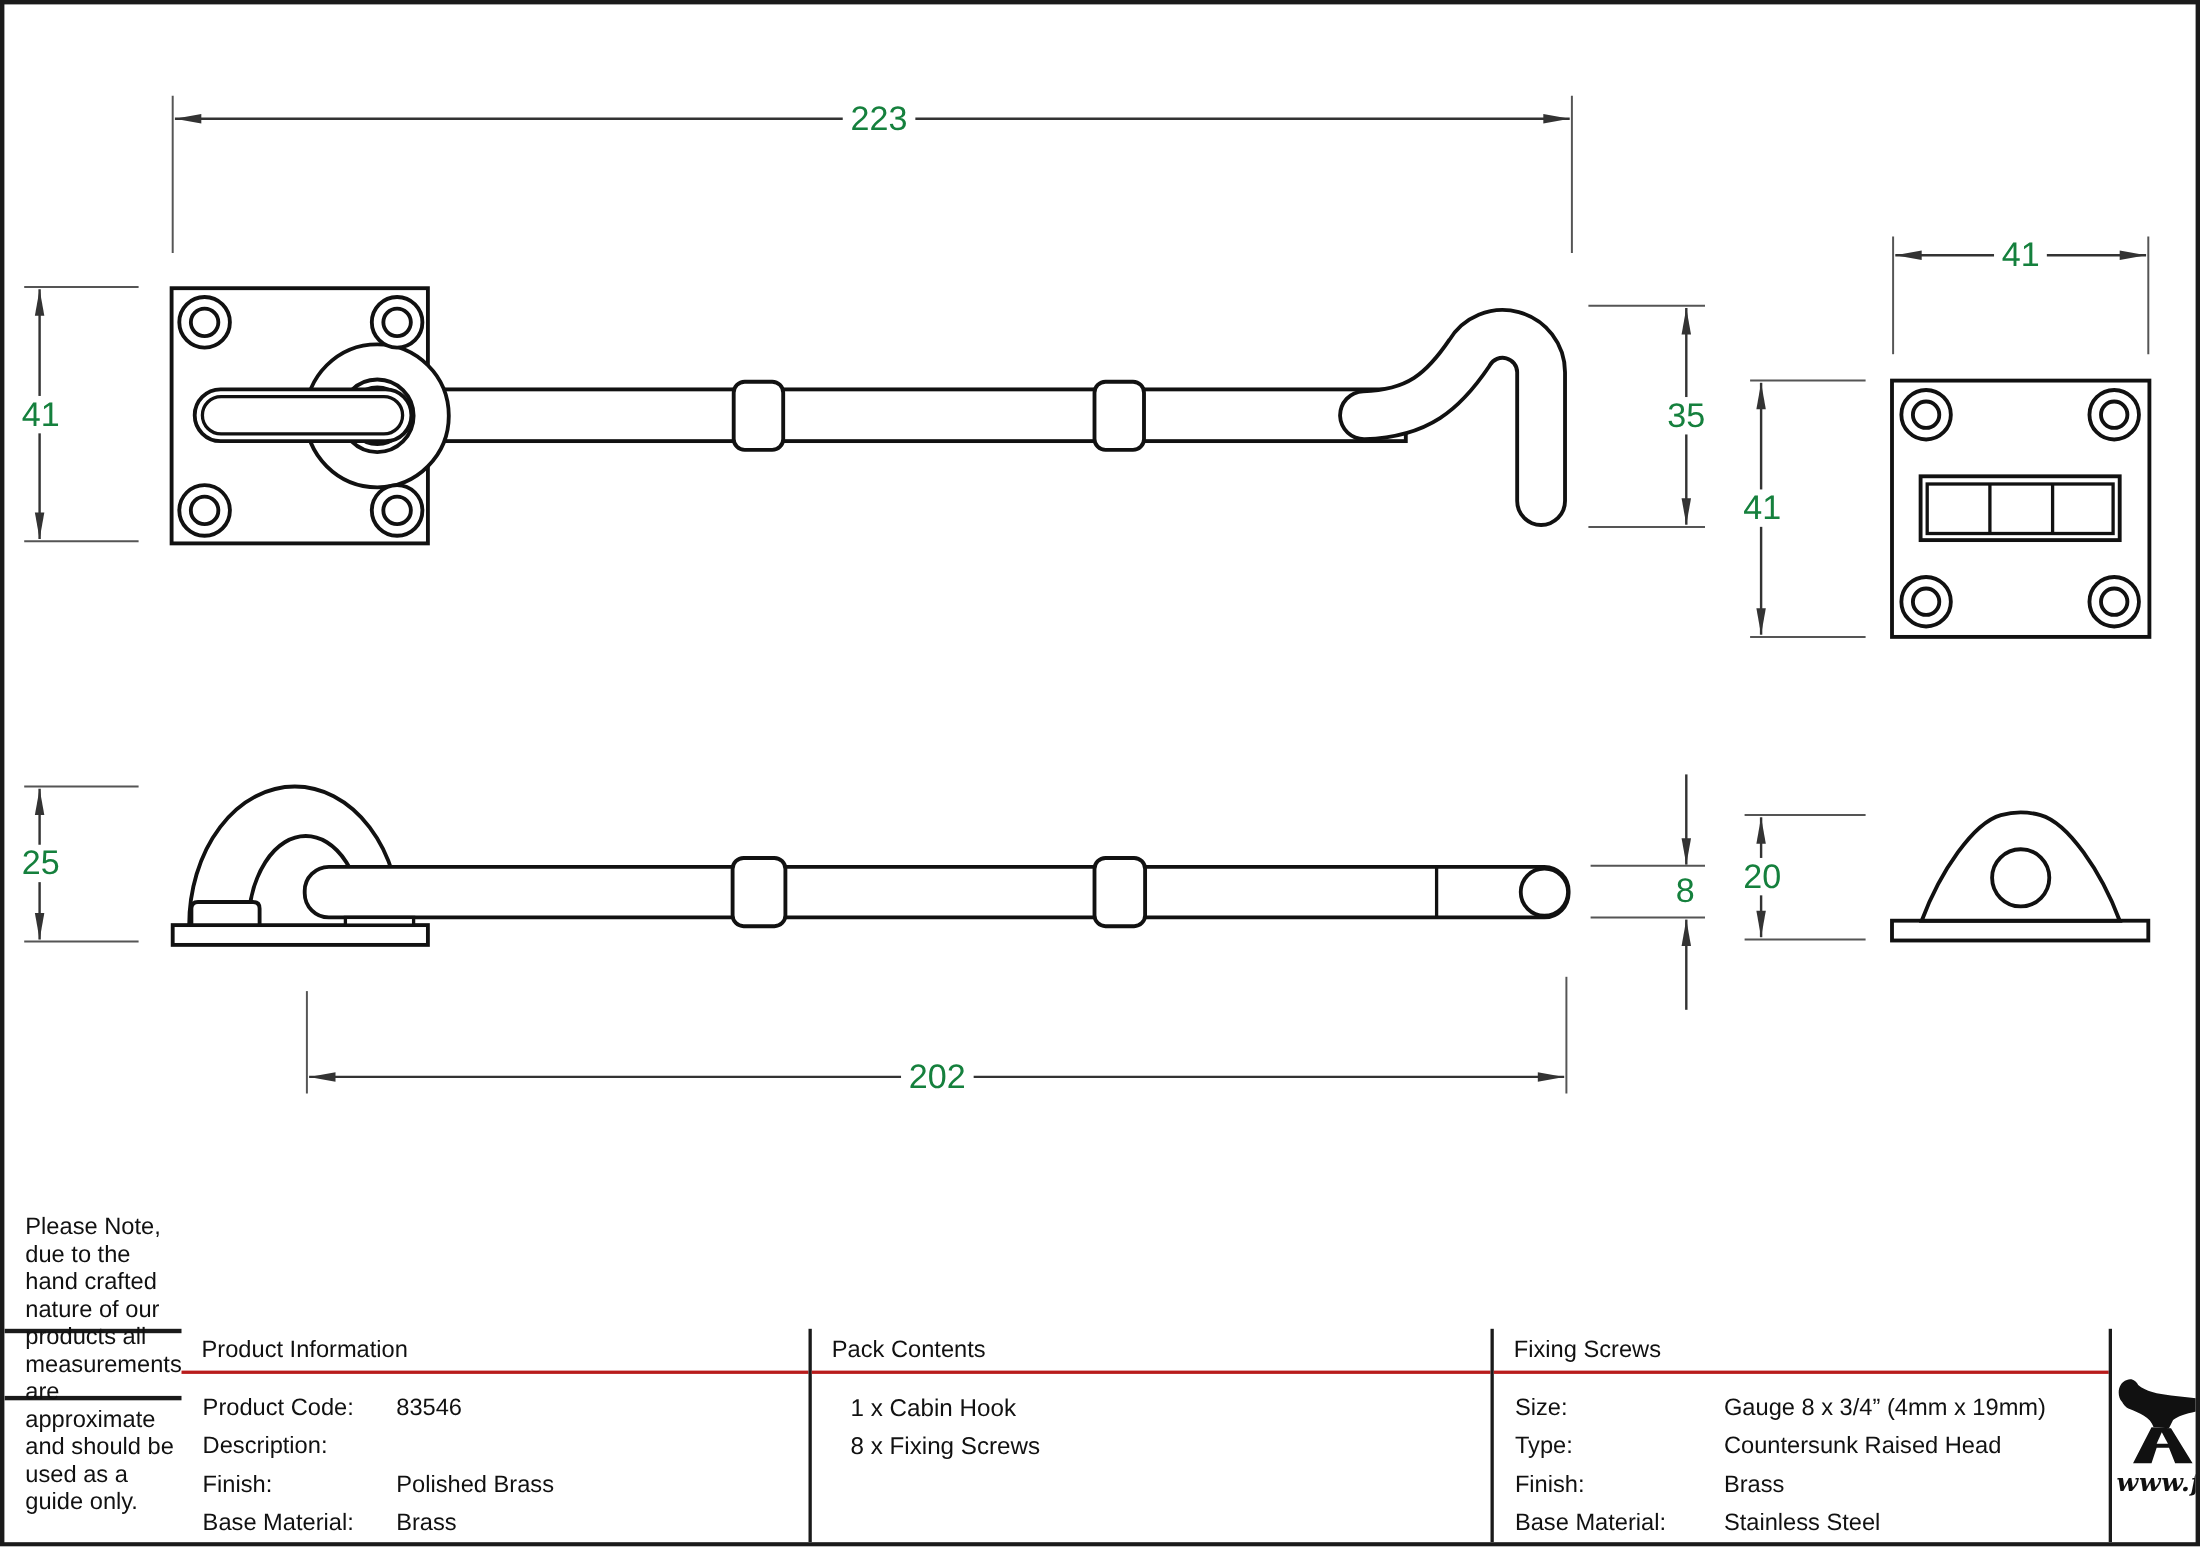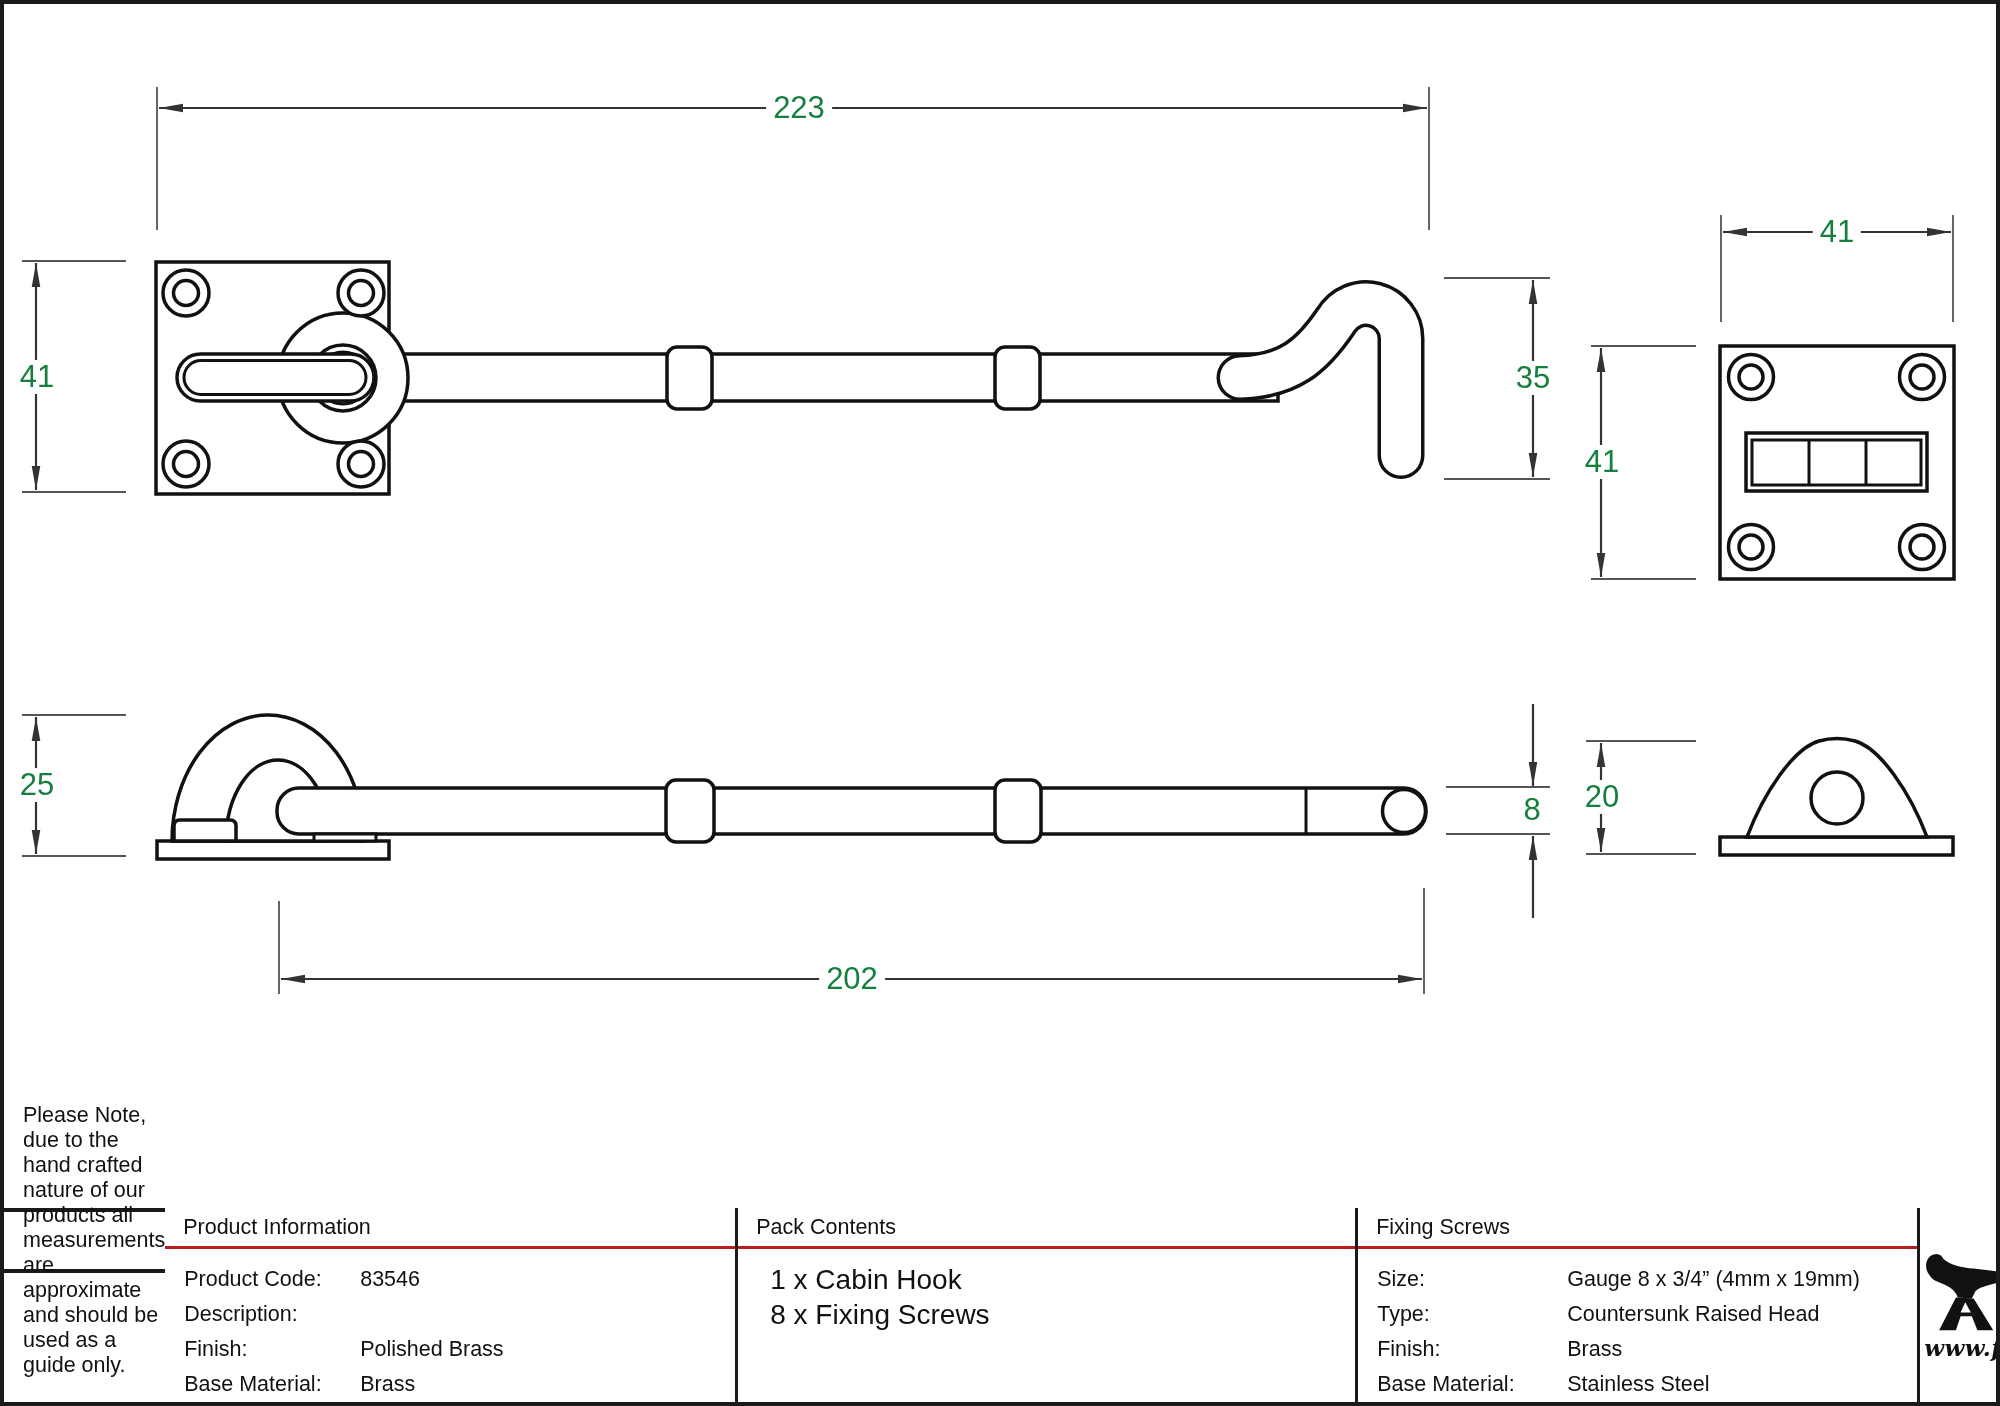--- a/index.html
+++ b/index.html
@@ -30,21 +30,21 @@
   .col-logo{flex:1;display:flex;align-items:center;justify-content:center;}
   .col-head{
     height:41px;box-sizing:border-box;border-bottom:3px solid #b91c1c;
     display:flex;align-items:center;padding-left:18px;font-size:21.5px;
   }
   .col-body{padding:13px 0 0 0;}
   .kv-row{display:flex;line-height:35px;font-size:21.5px;}
   .kv-label{padding-left:19px;width:176px;flex:none;}
   .kv-label.wide{width:190px;}
   .kv-value{flex:1;padding-right:8px;}
-  .pc-item{line-height:35px;font-size:28px;padding-left:32px;}
+  .pc-item{line-height:35px;font-size:22px;padding-left:4px;margin-left:31px;}
   
   .logo{position:relative;width:252px;height:118px;}
   .logo-anvil{position:absolute;left:2px;top:2px;}
   .logo-fromthe{
     position:absolute;left:106px;top:2px;font-family:"Liberation Serif",serif;
     font-size:31px;line-height:1;color:#111;
   }
   .logo-nvil{
     position:absolute;left:92px;top:10px;font-family:"Liberation Serif",serif;
     font-size:75px;line-height:1;letter-spacing:-2px;color:#ec4899;

